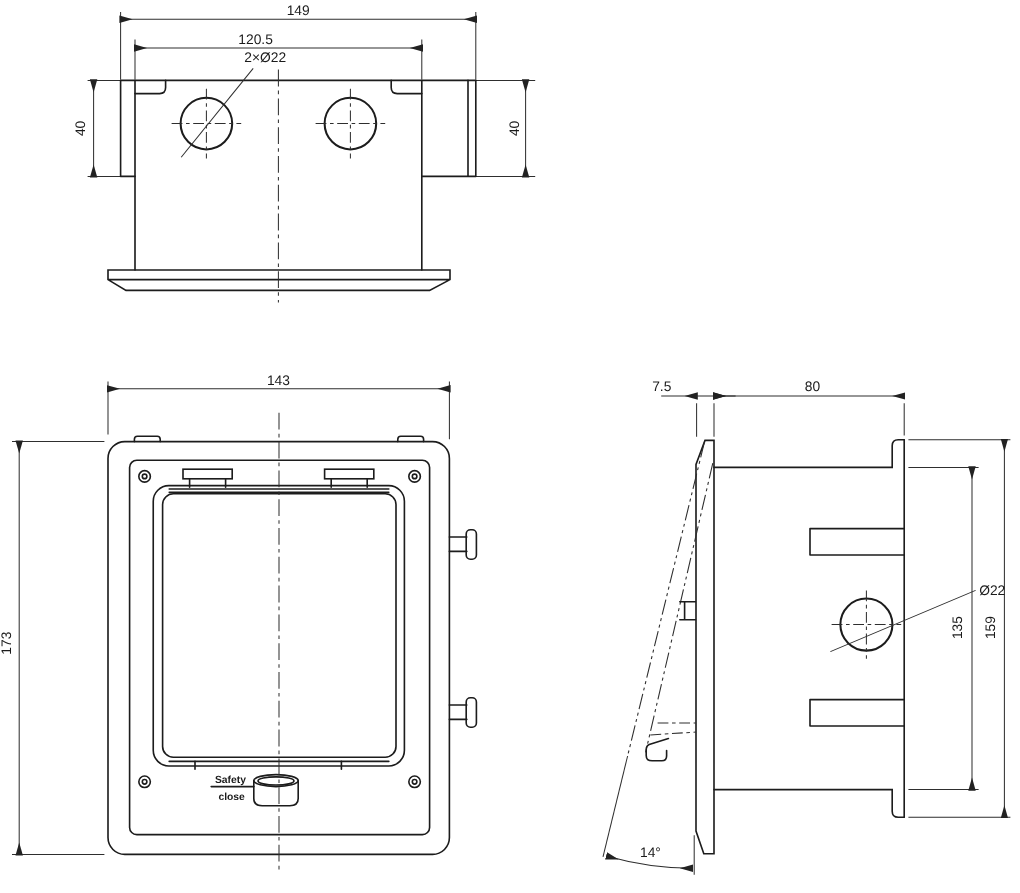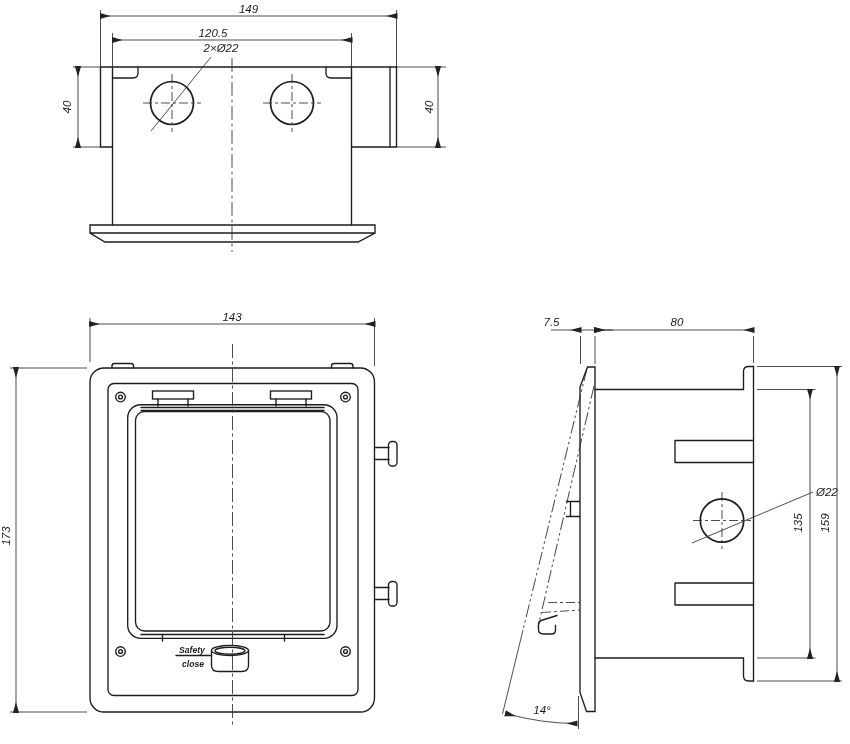--- a/index.html
+++ b/index.html
@@ -1,16 +1,16 @@
 <!DOCTYPE html>
 <html><head>
 <meta charset="utf-8">
 <style>
   html,body{margin:0;padding:0;background:#ffffff;}
-  .stage{width:850px;height:744px;position:relative;background:#fff;overflow:hidden;font-style:italic;}
+  .stage{width:850px;height:744px;position:relative;background:#fff;overflow:hidden;}
   svg{display:block;}
   
   .obj{stroke:#1c1c1c;stroke-width:1.35;fill:none;stroke-linecap:round;}
   .objb{stroke:#1c1c1c;stroke-width:1.7;fill:none;}
   .thin{stroke:#2e2e2e;stroke-width:.85;fill:none;}
   .cl{stroke:#2e2e2e;stroke-width:.85;fill:none;stroke-dasharray:14 3.5 3 3.5;}
   .ch{stroke:#2e2e2e;stroke-width:.85;fill:none;stroke-dasharray:9 3 3 3;}
   .ph{stroke:#2e2e2e;stroke-width:.9;fill:none;stroke-dasharray:13 3 2.5 3 2.5 3;}
   text{font-family:"Liberation Sans","DejaVu Sans",sans-serif;fill:#1b1b1b;}
   .dim{font-size:11.5px;}

